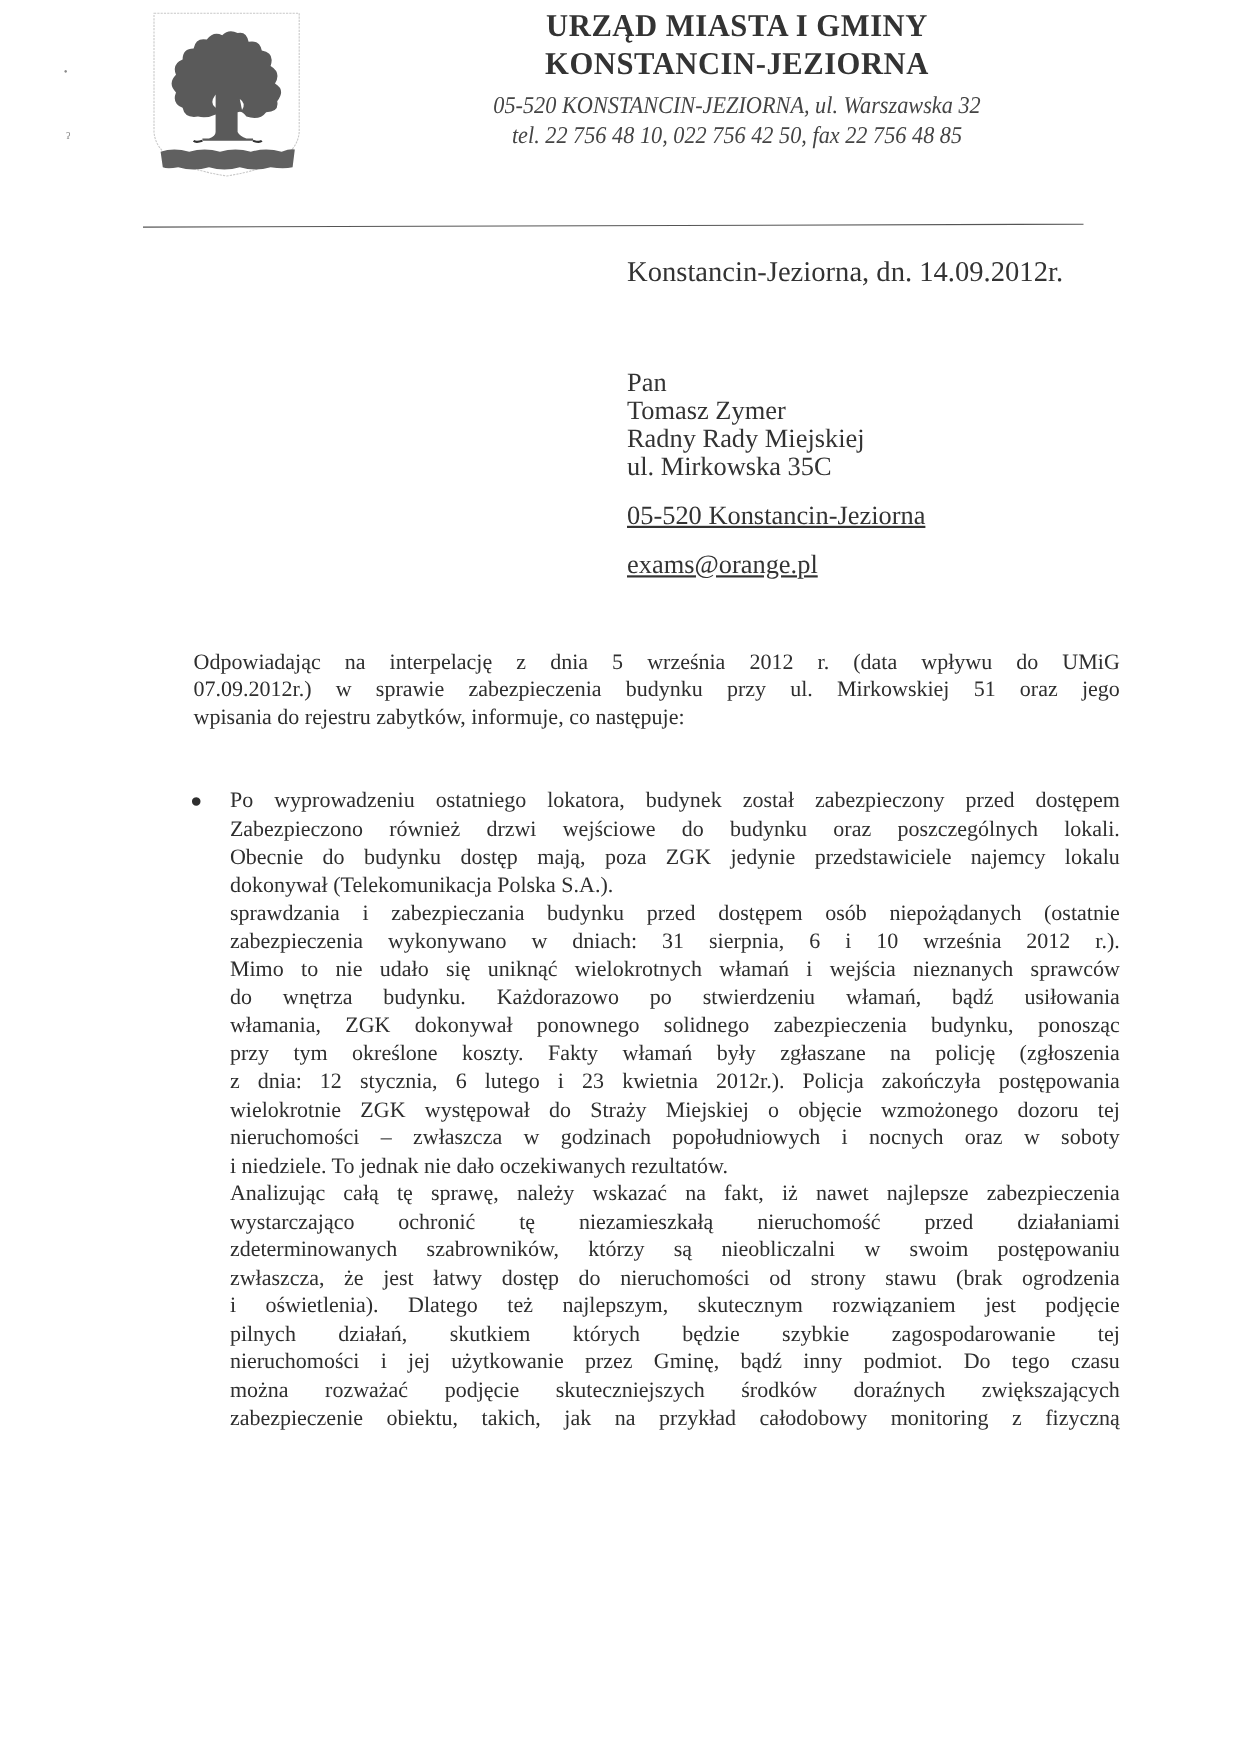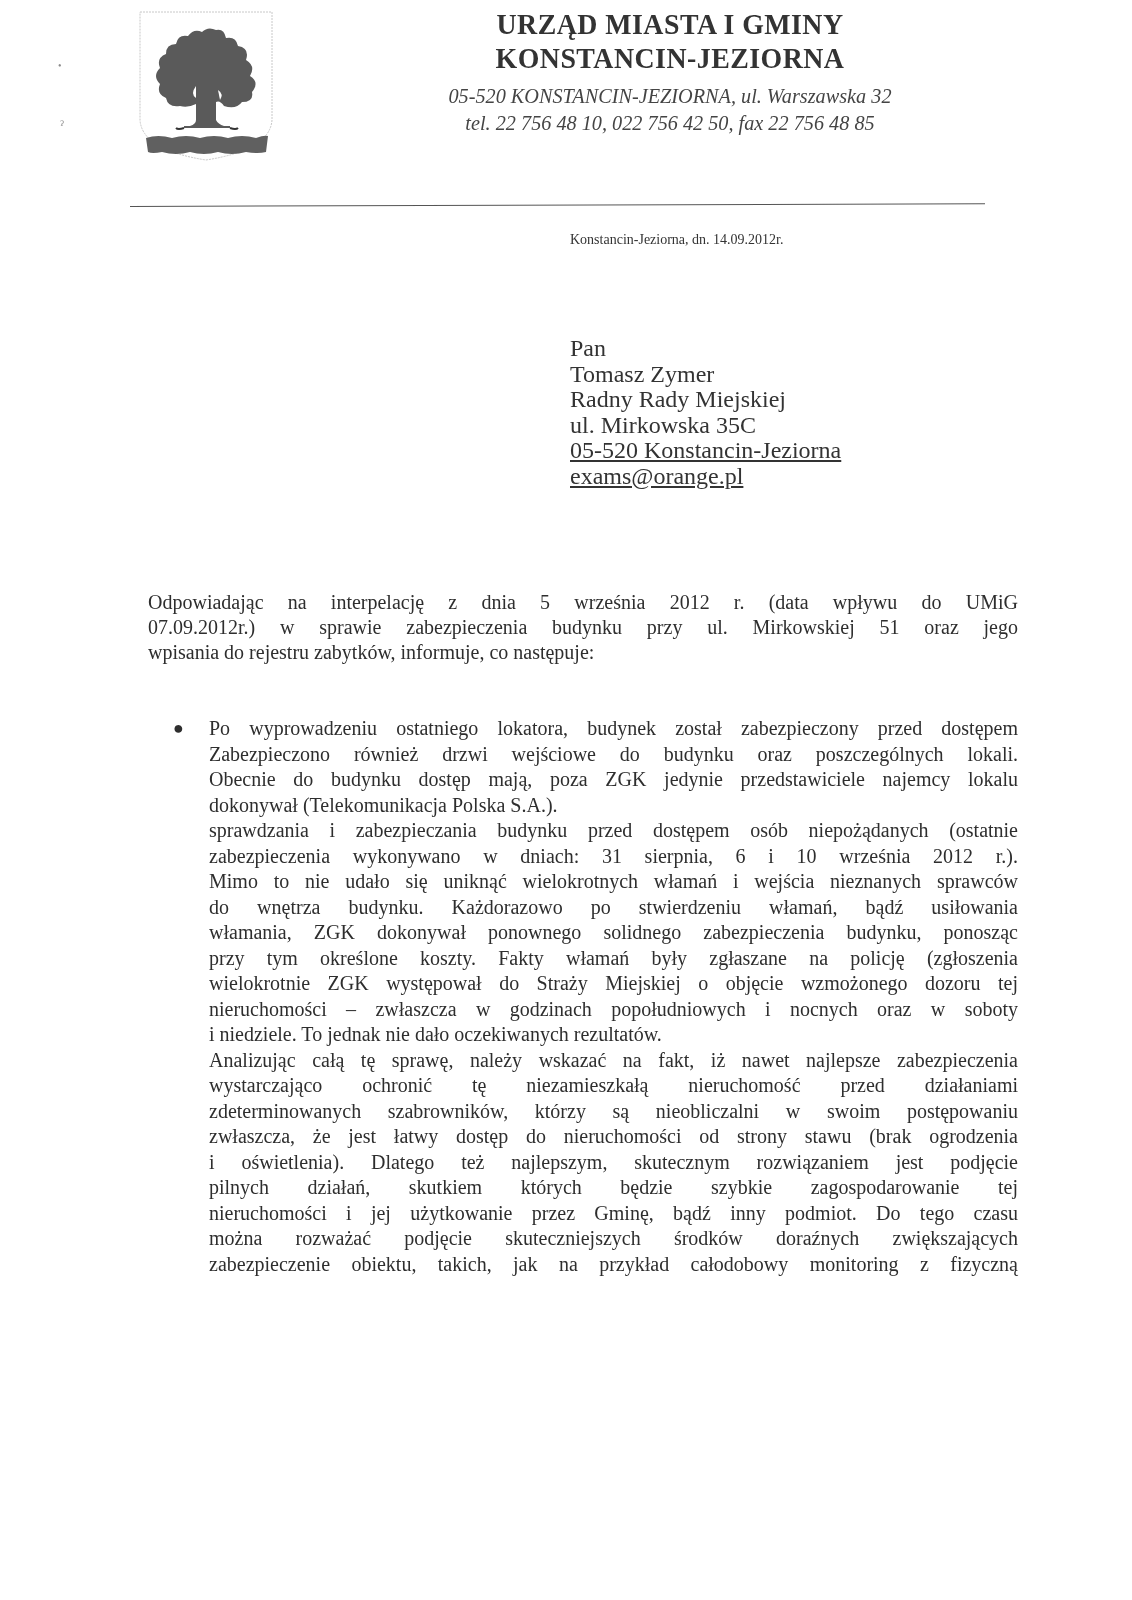--- a/index.html
+++ b/index.html
@@ -71,45 +71,45 @@
       height: 0;
       border-top: 1.6px solid #555;
       transform: rotate(-0.18deg);
       transform-origin: left center;
     }
     
     .date-line {
       position: absolute;
       left: 570px;
       top: 232px;
-      font-size: 14px;
+      font-size: 26px;
       color: #333;
     }
     .recipient {
       position: absolute;
       left: 570px;
       top: 336px;
       font-size: 24px;
       line-height: 25.5px;
       color: #333;
     }
     .recipient div { white-space: nowrap; }
-    .recipient .u { text-decoration: underline; text-underline-offset: 2px; }
+    .recipient .u { text-decoration: underline; text-underline-offset: 2px; margin-top: 19px; }
     
     .intro {
       position: absolute;
       left: 148px;
       top: 590px;
       width: 870px;
       font-size: 20px;
       line-height: 25px;
       text-align: justify;
       color: #2e2e2e;
     }
-    .intro .ln { display: block; text-align: justify; text-align-last: justify; }
+    .intro .ln { display: block; text-align: justify; text-align-last: justify; margin-left: 28px; }
     .intro .ln.last { text-align-last: left; }
     .bullet-block {
       position: absolute;
       left: 176px;
       top: 716px;
       width: 842px;
       font-size: 20px;
       line-height: 25.5px;
       color: #2e2e2e;
     }
@@ -184,20 +184,21 @@
         <span class="ln">Po wyprowadzeniu ostatniego lokatora, budynek został zabezpieczony przed dostępem</span>
         <span class="ln">Zabezpieczono również drzwi wejściowe do budynku oraz poszczególnych lokali.</span>
         <span class="ln">Obecnie  do budynku dostęp mają, poza ZGK jedynie przedstawiciele najemcy lokalu</span>
         <span class="ln left">dokonywał (Telekomunikacja Polska S.A.).</span>
         <span class="ln">sprawdzania i zabezpieczania budynku przed dostępem osób niepożądanych (ostatnie</span>
         <span class="ln">zabezpieczenia wykonywano w dniach: 31 sierpnia, 6 i 10 września 2012 r.).</span>
         <span class="ln">Mimo to nie udało się uniknąć wielokrotnych włamań i wejścia nieznanych sprawców</span>
         <span class="ln">do wnętrza budynku. Każdorazowo po stwierdzeniu włamań, bądź usiłowania</span>
         <span class="ln">włamania, ZGK dokonywał ponownego solidnego zabezpieczenia budynku, ponosząc</span>
         <span class="ln">przy tym określone koszty. Fakty włamań były zgłaszane  na policję (zgłoszenia</span>
+        <span class="ln">z dnia: 12 stycznia, 6 lutego i 23 kwietnia 2012r.). Policja zakończyła postępowania</span>
         <span class="ln">wielokrotnie ZGK występował do Straży Miejskiej o objęcie wzmożonego dozoru tej</span>
         <span class="ln">nieruchomości – zwłaszcza w godzinach popołudniowych i nocnych oraz w soboty</span>
         <span class="ln left">i niedziele. To jednak nie dało oczekiwanych rezultatów.</span>
         <span class="ln">Analizując całą tę sprawę, należy wskazać na fakt, iż nawet najlepsze zabezpieczenia</span>
         <span class="ln">wystarczająco ochronić tę niezamieszkałą nieruchomość przed działaniami</span>
         <span class="ln">zdeterminowanych szabrowników, którzy są nieobliczalni w swoim postępowaniu</span>
         <span class="ln">zwłaszcza, że jest łatwy dostęp do nieruchomości od strony stawu (brak ogrodzenia</span>
         <span class="ln">i oświetlenia). Dlatego też najlepszym, skutecznym rozwiązaniem jest podjęcie</span>
         <span class="ln">pilnych działań, skutkiem których będzie szybkie zagospodarowanie tej</span>
         <span class="ln">nieruchomości i jej użytkowanie przez Gminę, bądź inny podmiot.  Do tego czasu</span>

